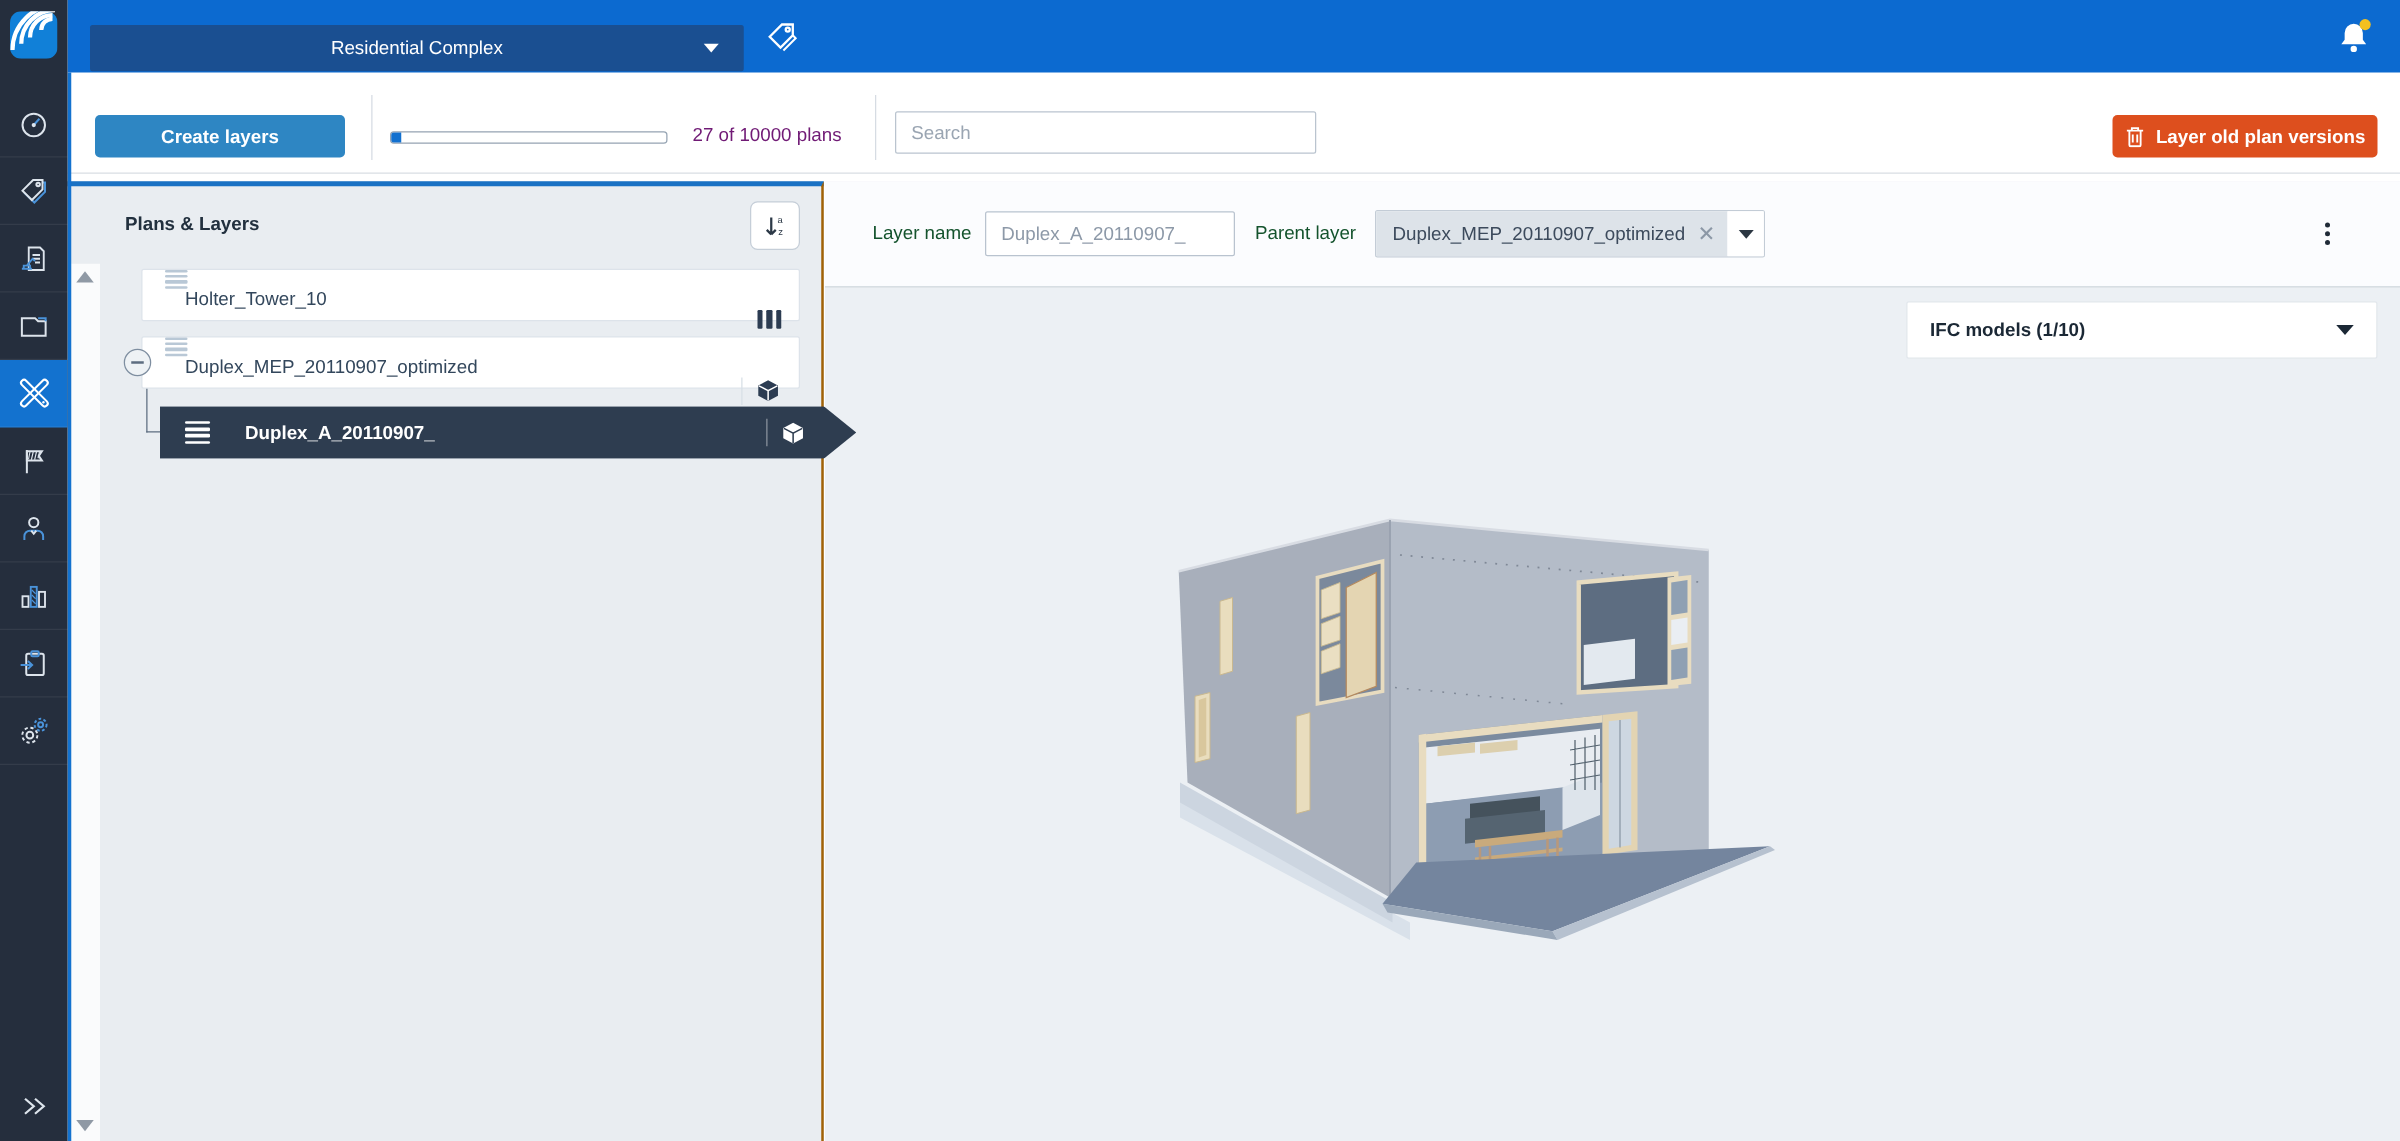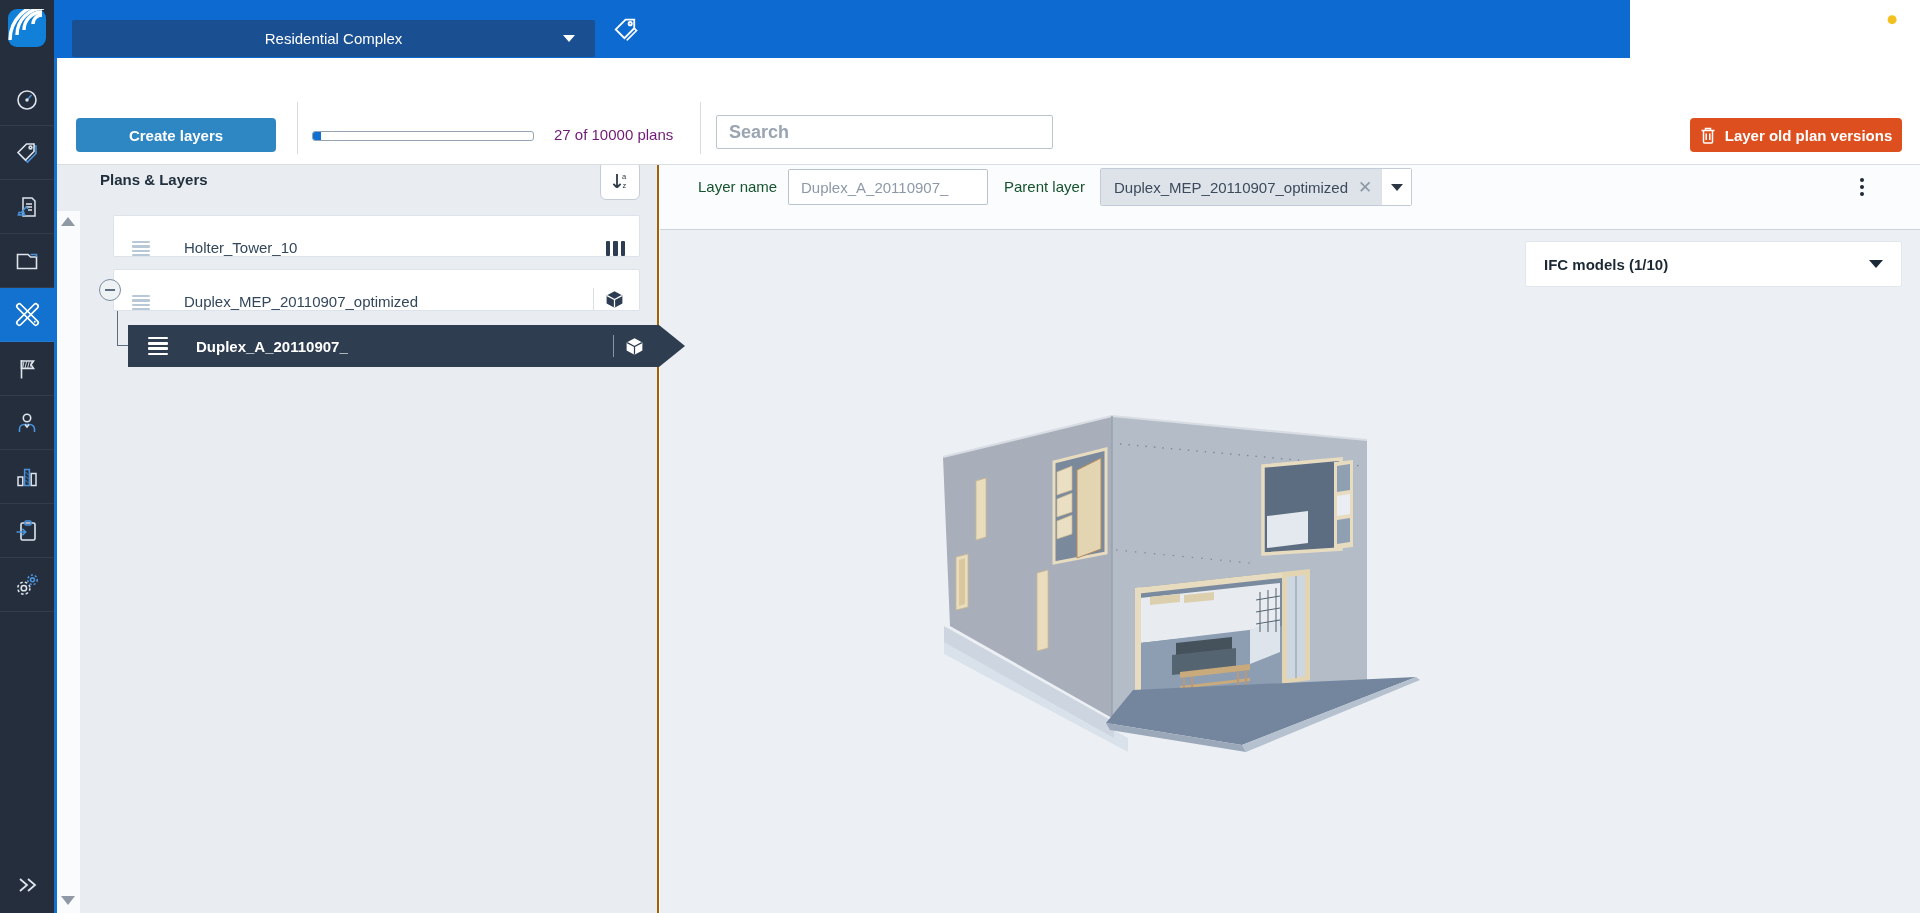--- a/index.html
+++ b/index.html
@@ -8,49 +8,49 @@
   
   .sidebar { position:absolute; left:0; top:0; width:54px; height:913px; background:#252e3d; z-index:6; display:flex; flex-direction:column; }
   .logo-cell { height:72px; display:flex; align-items:flex-start; justify-content:center; padding-top:9px; }
   .nav-cell { height:54px; display:flex; align-items:center; justify-content:center; border-bottom:1px solid rgba(255,255,255,.07); cursor:pointer; }
   .nav-cell.active { background:#1372cf; }
   .nav-spacer { flex:1; }
   .collapse-cell { height:56px; display:flex; align-items:center; justify-content:center; }
   .sidebar-accent { position:absolute; left:54px; top:58px; width:3px; height:855px; background:#1372cf; z-index:5; }
 
   
-  .header { position:absolute; left:54px; top:0; width:1576px; height:58px; background:#0c6ad0; z-index:4; }
+  .header { position:absolute; left:54px; top:0; width:1866px; height:58px; background:#0c6ad0; z-index:4; }
   .project-select { position:absolute; left:18px; top:20px; width:523px; height:37px; background:#1a4f91; border-radius:2px; display:flex; align-items:center; justify-content:center; color:#fff; font-size:15px; cursor:pointer; }
   .project-select .caret-down { position:absolute; right:20px; }
   .caret-down { width:0; height:0; border-left:6px solid transparent; border-right:6px solid transparent; border-top:7px solid #fff; display:inline-block; }
   .header-tag { position:absolute; left:556px; top:15px; width:30px; height:30px; cursor:pointer; }
   .tabs { position:absolute; left:766px; top:14px; display:flex; gap:2px; }
   .tab { width:158px; height:31px; display:flex; align-items:center; justify-content:center; background:#2373cb; border:1px solid #d9e5f4; color:#fff; font-size:14px; font-weight:700; cursor:pointer; }
   .tab.active { background:#fff; border-color:#fff; color:#1d3a5f; }
   .bell-wrap { position:absolute; left:1812px; top:13px; width:34px; height:34px; cursor:pointer; }
 
   
-  .toolbar { position:absolute; left:54px; top:58px; width:1866px; height:81px; background:#fff; border-bottom:1px solid #d9dee4; z-index:3;margin-top:26px; }
+  .toolbar { position:absolute; left:54px; top:58px; width:1866px; height:81px; background:#fff; border-bottom:1px solid #d9dee4; z-index:3; }
   .btn-create { position:absolute; left:22px; top:34px; width:200px; height:34px; background:#2e86c3; color:#fff; font-weight:700; font-size:15px; border:none; border-radius:4px; cursor:pointer; }
   .tb-divider { position:absolute; top:18px; width:1px; height:52px; background:#d6dce3; }
   .progress-track { position:absolute; left:258px; top:47px; width:222px; height:10px; border:1px solid #95a3b2; border-radius:3px; background:#fff; }
   .progress-fill { height:100%; width:8px; background:#1270cf; border-radius:2px 0 0 2px; }
   .plans-count { position:absolute; left:500px; top:42px; font-size:15px; color:#701a75; }
-  .search-input { position:absolute; left:662px; top:31px; width:337px; height:34px; border:1px solid #bac4cf; border-radius:2px; padding:0 12px; font-size:18px; color:#3c4a5a; font-family:inherit;font-weight:bold; }
+  .search-input { position:absolute; left:662px; top:31px; width:337px; height:34px; border:1px solid #bac4cf; border-radius:2px; padding:0 12px; font-size:15px; color:#3c4a5a; font-family:inherit; }
   .search-input::placeholder { color:#9aa5b2; }
   .btn-delete { position:absolute; left:1636px; top:34px; width:212px; height:34px; background:#dd4f1e; color:#fff; font-weight:700; font-size:15px; border:none; border-radius:4px; cursor:pointer; display:flex; align-items:center; justify-content:center; gap:9px; }
 
   
   .left-panel { position:absolute; left:54px; top:145px; width:605px; height:768px; background:#e9edf1; border-top:4px solid #1a72c4; border-right:2px solid #a16207; z-index:2; }
   .panel-title { position:absolute; left:46px; top:22px; font-size:15px; font-weight:700; color:#22303e; }
   .sort-btn { position:absolute; left:546px; top:12px; width:40px; height:39px; background:#fff; border:1px solid #c5ced8; border-radius:6px; display:flex; align-items:center; justify-content:center; cursor:pointer; }
   .scroll-track { position:absolute; left:3px; top:62px; bottom:0; width:23px; background:#fafbfc; }
   .scroll-up { position:absolute; top:6px; left:4px; width:0; height:0; border-left:7px solid transparent; border-right:7px solid transparent; border-bottom:9px solid #8f99a5; cursor:pointer; }
   .scroll-down { position:absolute; bottom:8px; left:4px; width:0; height:0; border-left:7px solid transparent; border-right:7px solid transparent; border-top:9px solid #8f99a5; cursor:pointer; }
-  .tree-card { position:absolute; left:59px; width:527px; height:42px; background:#fff; border:1px solid #dde3ea; border-radius:2px; display:flex; align-items:flex-end; cursor:pointer; }
+  .tree-card { position:absolute; left:59px; width:527px; height:42px; background:#fff; border:1px solid #dde3ea; border-radius:2px; display:flex; align-items:flex-start; cursor:pointer;flex-direction:column; }
   .tree-card .drag { margin-left:18px; display:flex; flex-direction:column; gap:2px; cursor:grab; }
   .tree-card .drag i { display:block; width:18px; height:2.2px; background:#b9c8d6; border-radius:1px; }
   .tree-label { margin-left:34px; font-size:15px; color:#33475c; font-weight:500; }
   .card-right { margin-left:auto; display:flex; align-items:center; gap:10px; padding-right:14px; }
   .mini-divider { width:1px; height:22px; background:#d8dfe6; }
   .bars-icon { display:flex; gap:3px; }
   .bars-icon i { display:block; width:4.5px; height:15px; background:#2c3c52; border-radius:1px; }
   .tree-selected { position:absolute; left:74px; top:176px; width:557px; height:42px; background:#2e3d50; display:flex; align-items:center; cursor:pointer;
       clip-path:polygon(0 0, calc(100% - 26px) 0, 100% 50%, calc(100% - 26px) 100%, 0 100%); }
   .tree-selected .drag { margin-left:20px; display:flex; flex-direction:column; gap:2.6px; cursor:grab; }

